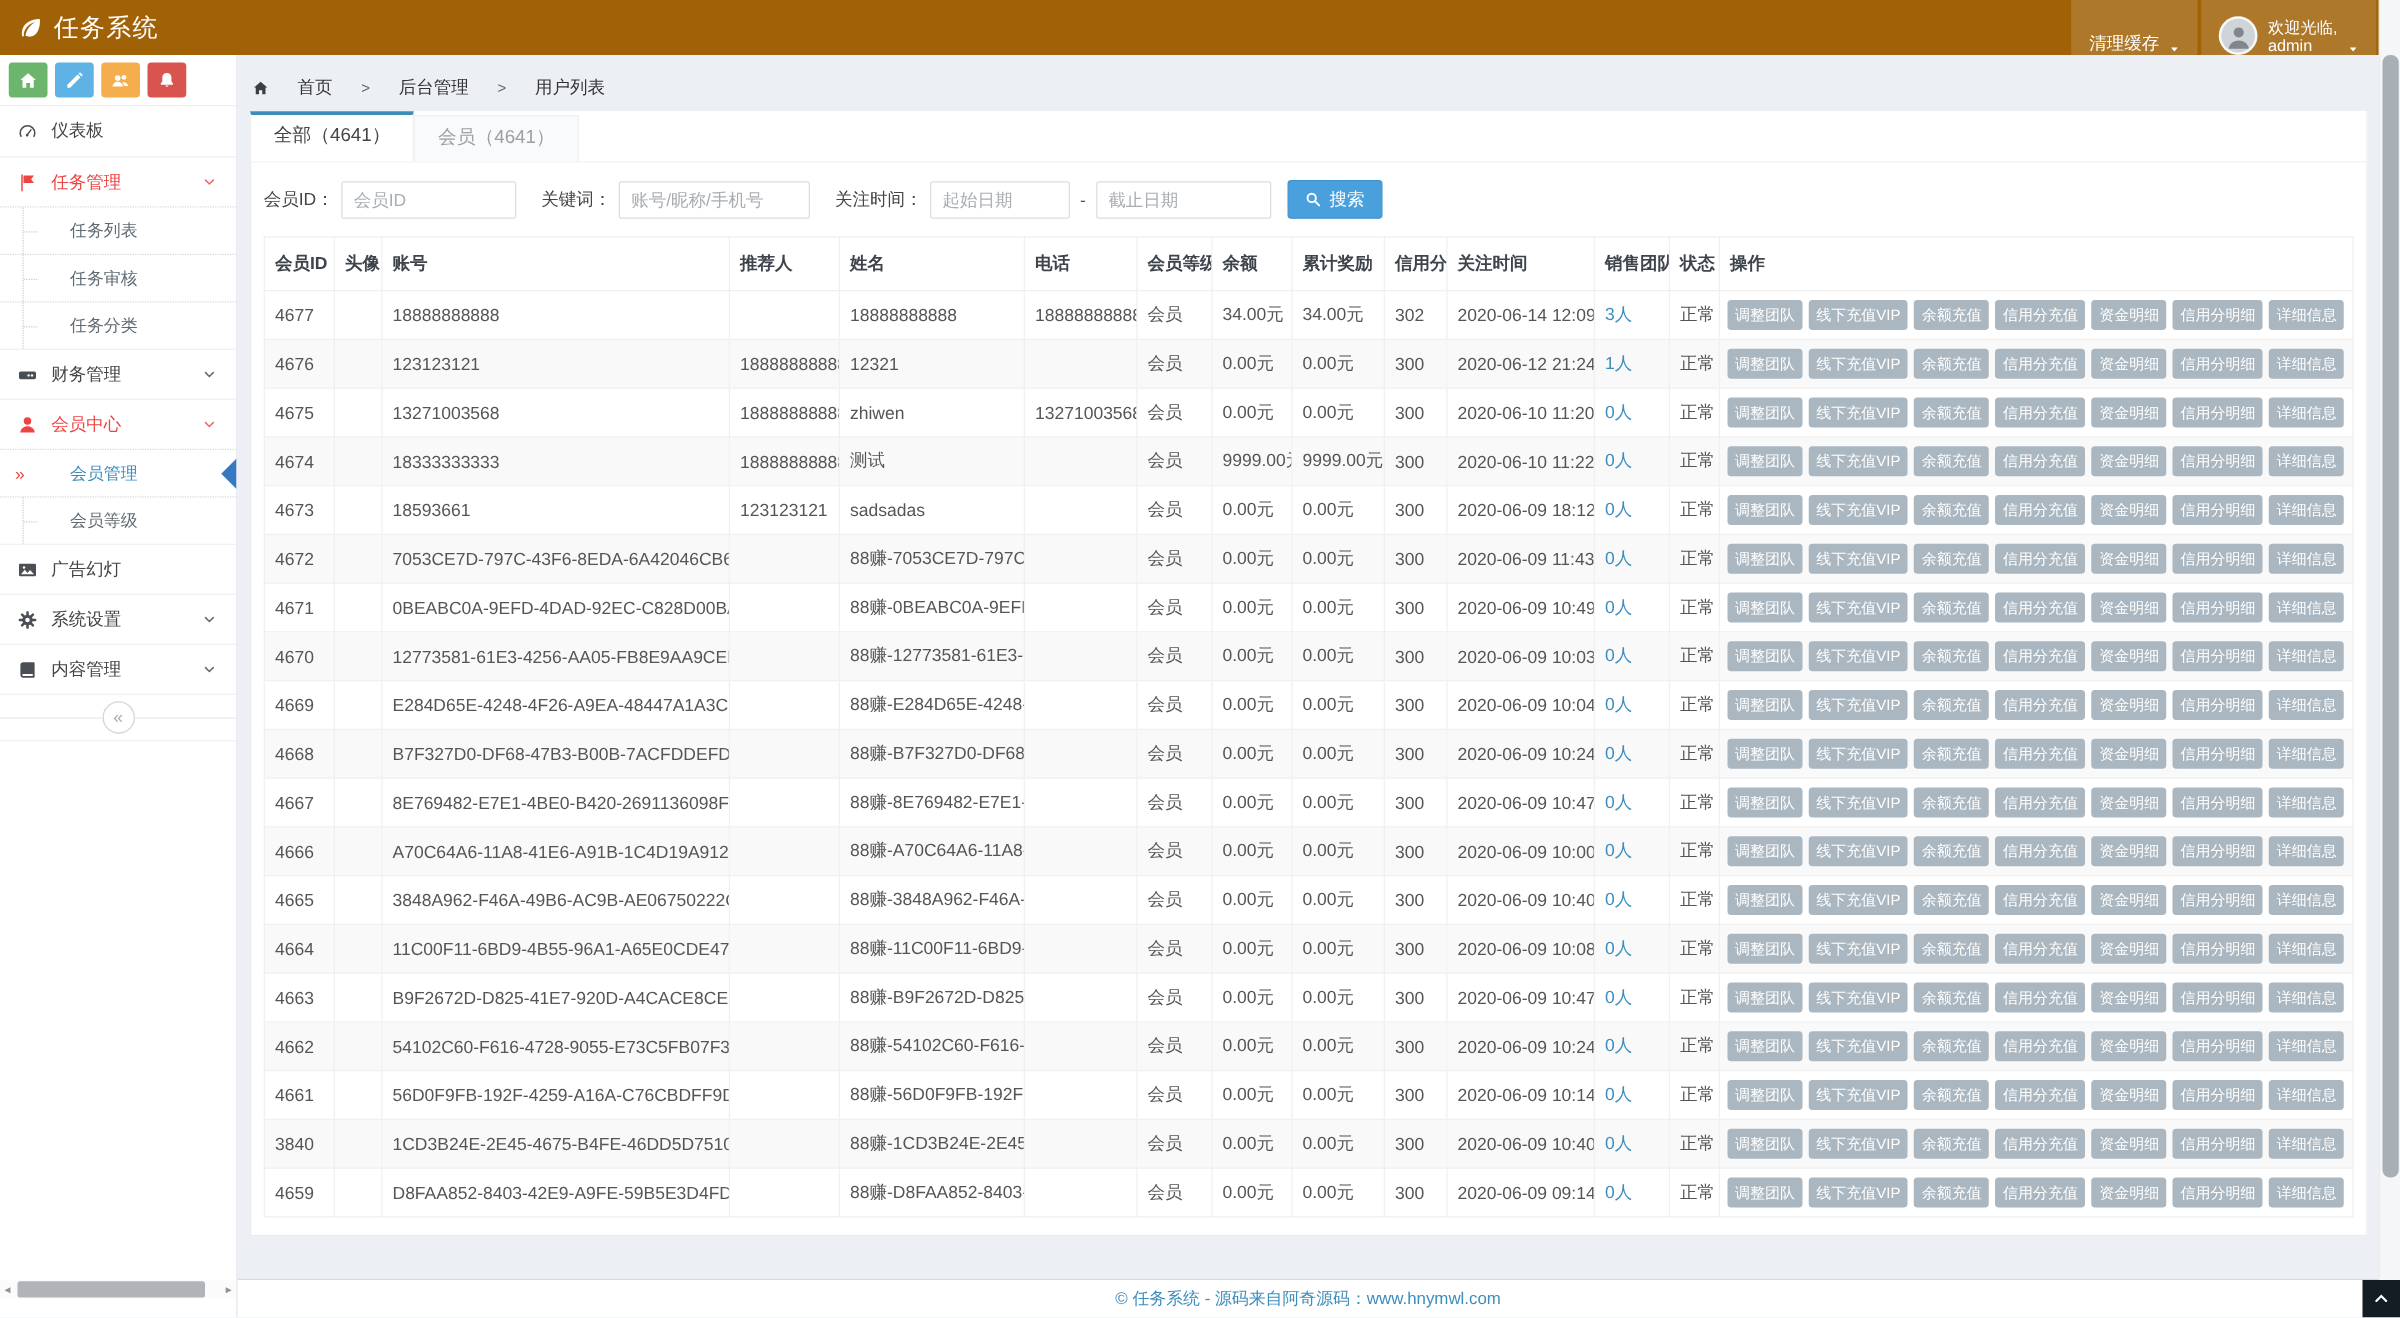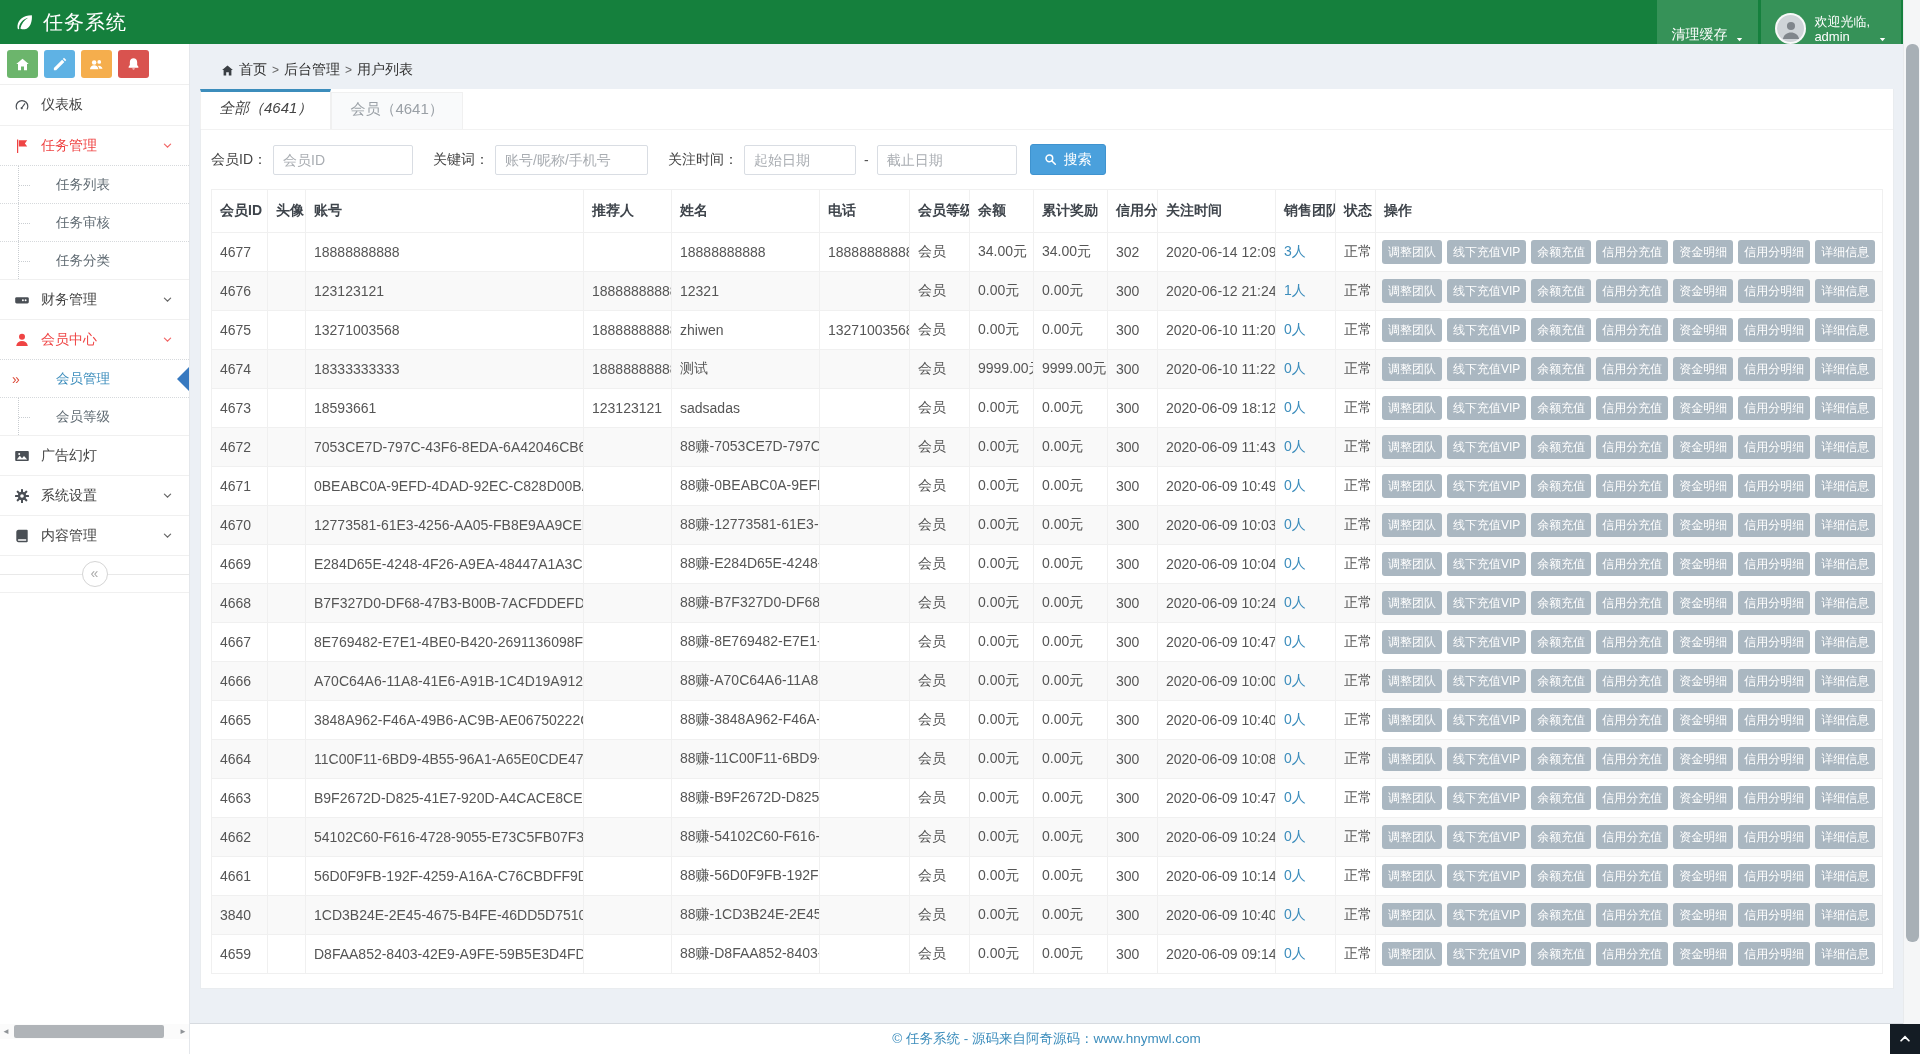--- a/index.html
+++ b/index.html
@@ -1,21 +1,21 @@
 <!DOCTYPE html>
 <html lang="zh"><head>
 <meta charset="utf-8">
 <style>
   * { box-sizing: border-box; margin: 0; padding: 0; }
   html,body { width:1920px; height:1054px; overflow:hidden; }
   body { font-family:"Liberation Sans","DejaVu Sans",sans-serif; background:#ecf0f5; position:relative; font-size:14px; }
   svg { display:block; }
 
   
-  .navbar { position:absolute; top:0; left:0; right:0; height:44px; background:#15803d; z-index:30; }
+  .navbar { position:absolute; top:0; left:0; right:0; height:44px; background:#a16207; z-index:30; }
   .brand { position:absolute; left:0; top:0; height:44px; display:flex; align-items:center; gap:9px; padding:0 15px; color:#fff; }
   .brand-title { font-size:20px; letter-spacing:1px; }
   .brand-leaf svg { width:19px; height:19px; }
   .nav-right { position:absolute; right:19px; top:0; height:44px; display:flex; gap:3px; }
   .nav-block { height:44px; display:flex; align-items:flex-end; gap:8px; padding:0 14px; background:rgba(255,255,255,.14); color:#fff; cursor:pointer; }
   .caret svg { width:9px; height:9px; }
   .avatar { width:31px; height:31px; border-radius:50%; background:#cfd4d8; border:2px solid rgba(255,255,255,.85); overflow:hidden; display:flex; align-items:flex-end; justify-content:center; }
   .avatar svg { width:24px; height:24px; }
   .welcome { font-size:13px; line-height:15px; }
 
@@ -42,30 +42,30 @@
   .collapse-row { height:38px; border-top:1px solid #f0f0f0; border-bottom:1px solid #f0f0f0; display:flex; align-items:center; justify-content:center; position:relative; cursor:pointer; }
   .collapse-row::before { content:''; position:absolute; left:0; right:0; top:50%; border-top:1px solid #e9e9e9; }
   .collapse-circle { width:26px; height:26px; border-radius:50%; border:1px solid #d5d5d5; background:#fff; color:#a9a9a9; display:flex; align-items:center; justify-content:center; font-size:14px; z-index:1; padding-bottom:2px; }
   .hscroll { position:absolute; bottom:15px; left:0; width:100%; height:15px; display:flex; align-items:center; background:#fbfbfb; }
   .harrow { width:12px; text-align:center; font-size:8px; color:#8f9397; cursor:pointer; }
   .htrack { flex:1; height:15px; position:relative; }
   .hthumb { position:absolute; left:2px; top:1px; width:150px; height:13px; background:#b0b4b8; border-radius:2px; cursor:grab; }
 
   
   .main { position:absolute; left:190px; top:44px; right:17px; bottom:0; background:#ecf0f5; }
-  .breadcrumb { display:flex; align-items:center; gap:5px; padding:17px 0 0 12px; color:#333; font-size:14px;margin-left:19px; }
+  .breadcrumb { display:flex; align-items:center; gap:23px; padding:17px 0 0 12px; color:#333; font-size:14px; }
   .bc-home { color:#3a3f44; display:flex; }
   .bc-home svg { width:13px; height:13px; }
   .bc-sep { color:#666; font-size:12px; }
   .bc-item { cursor:pointer; }
 
   .panel { margin:10px 9px 0 10px; background:#fff; border:1px solid #e9ecef; border-top:0; }
   .tab-strip { display:flex; border-bottom:1px solid #f2f2f2; background:#fff; }
   .tab { padding:9px 18px 10px; font-size:15px; cursor:pointer; }
-  .tab.active { border-top:3px solid #3c8dbc; border-right:1px solid #f0f0f0; border-left:1px solid #f0f0f0; margin-left:-1px; padding-top:7px; color:#444; background:#fff;font-style:italic; }
+  .tab.active { border-top:3px solid #3c8dbc; border-right:1px solid #f0f0f0; border-left:1px solid #f0f0f0; margin-left:-1px; padding-top:7px; color:#444; background:#fff; }
   .tab.inactive { margin-top:3px; background:#f9fafb; border:1px solid #f0f0f0; border-bottom:0; padding-top:7px; color:#9aa0a6; }
 
   .filters { display:flex; align-items:center; padding:14px 10px; color:#444; }
   .f-label { margin-right:6px; white-space:nowrap; }
   .f-gap { margin-left:20px; }
   .filters input { height:30px; border:1px solid #d9dde3; border-radius:2px; padding:0 9px; font-size:14px; color:#555; font-family:inherit; outline:none; background:#fff; }
   .filters input::placeholder { color:#a9adb2; }
   .in-member { width:140px; }
   .in-keyword { width:153px; }
   .in-start { width:112px; }

